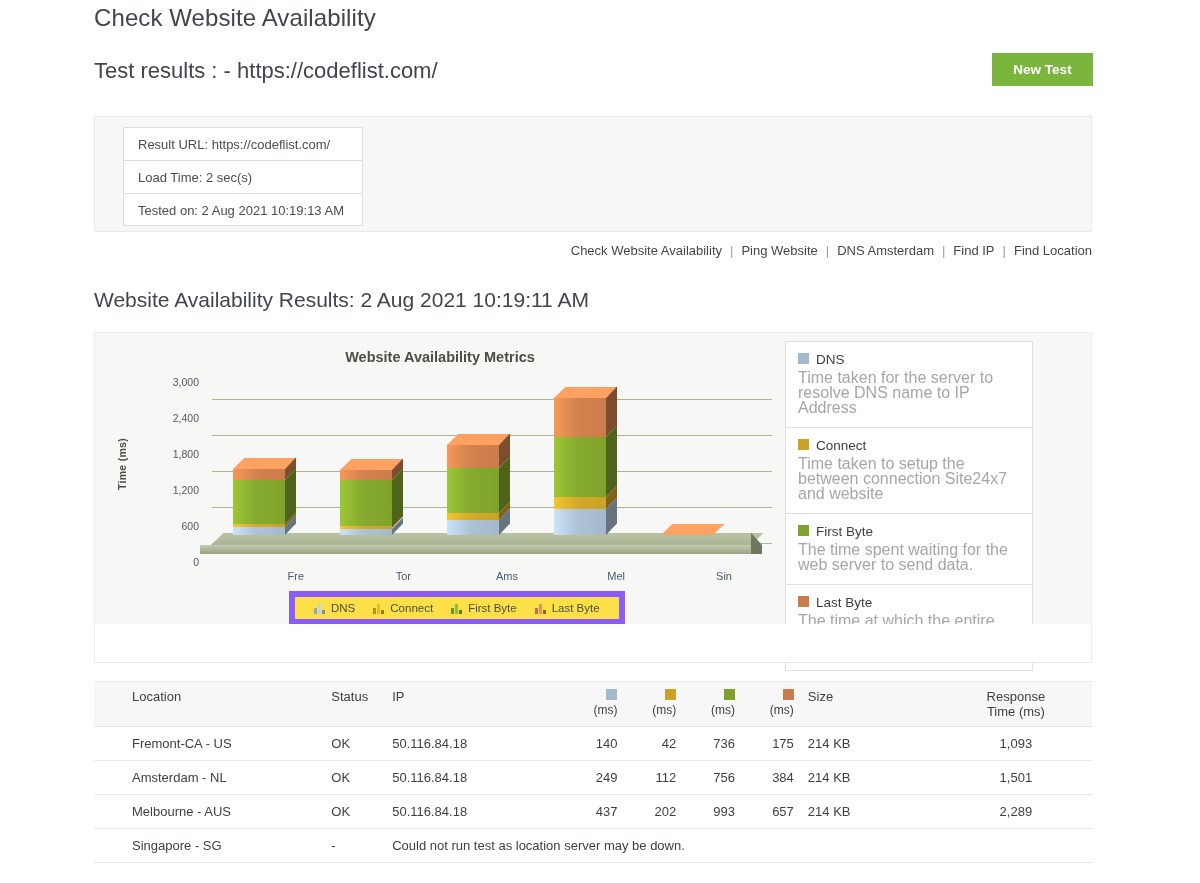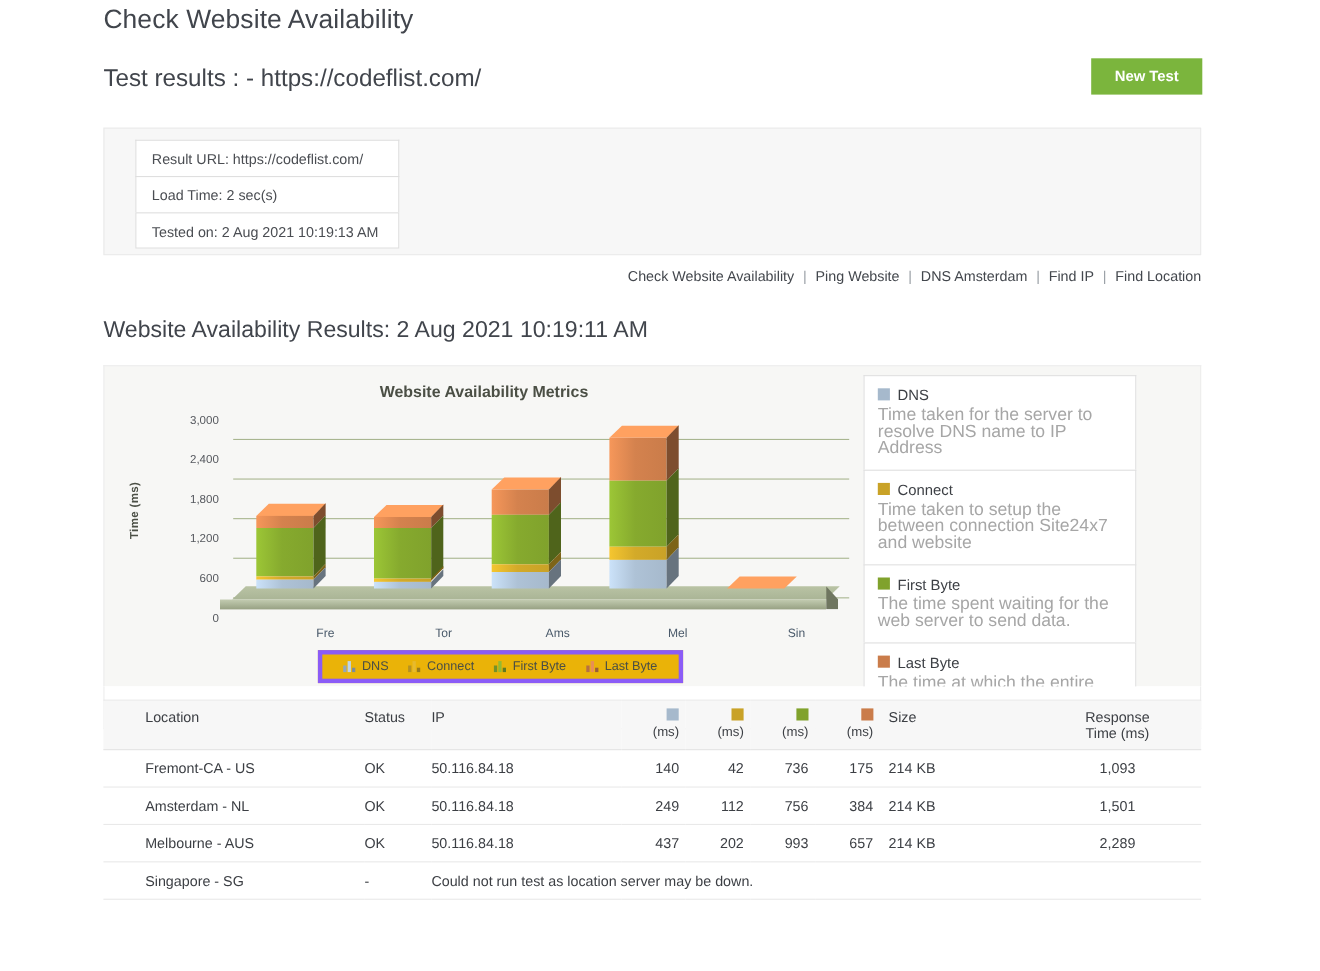--- a/index.html
+++ b/index.html
@@ -261,22 +261,22 @@
     width: 690px;
     text-align: center;
     font-size: 11.5px;
     font-weight: bold;
     color: #4b4f45;
   }
   .chart-legend {
     position: absolute;
     left: 194px;
     top: 258px;
-    background: #eab308;
-    border: 4px solid #8b5cf6;
+    background: #fde047;
+    border: 6px solid #8b5cf6;
     padding: 5px 10px;
     font-size: 11.5px;
     color: #4b4f45;
     white-space: nowrap;
   }
   .chart-legend .item { display: inline-block; margin: 0 9px; }
   .minibars {
     display: inline-block;
     vertical-align: -2px;
     margin-right: 5px;
@@ -332,21 +332,21 @@
     background: #ffffff;
     border-left: 1px solid #ededed;
     border-right: 1px solid #ededed;
     border-bottom: 1px solid #e8e8e8;
     box-sizing: border-box;
   }
   
   .results-table {
     position: absolute;
     left: 94px;
-    top: 636px;
+    top: 681px;
     width: 998px;
     border-collapse: collapse;
     font-size: 13px;
     color: #3c3f44;
   }
   .results-table thead th {
     background: #f7f7f7;
     font-weight: 400;
     text-align: left;
     padding: 7px 0 7px 0;

